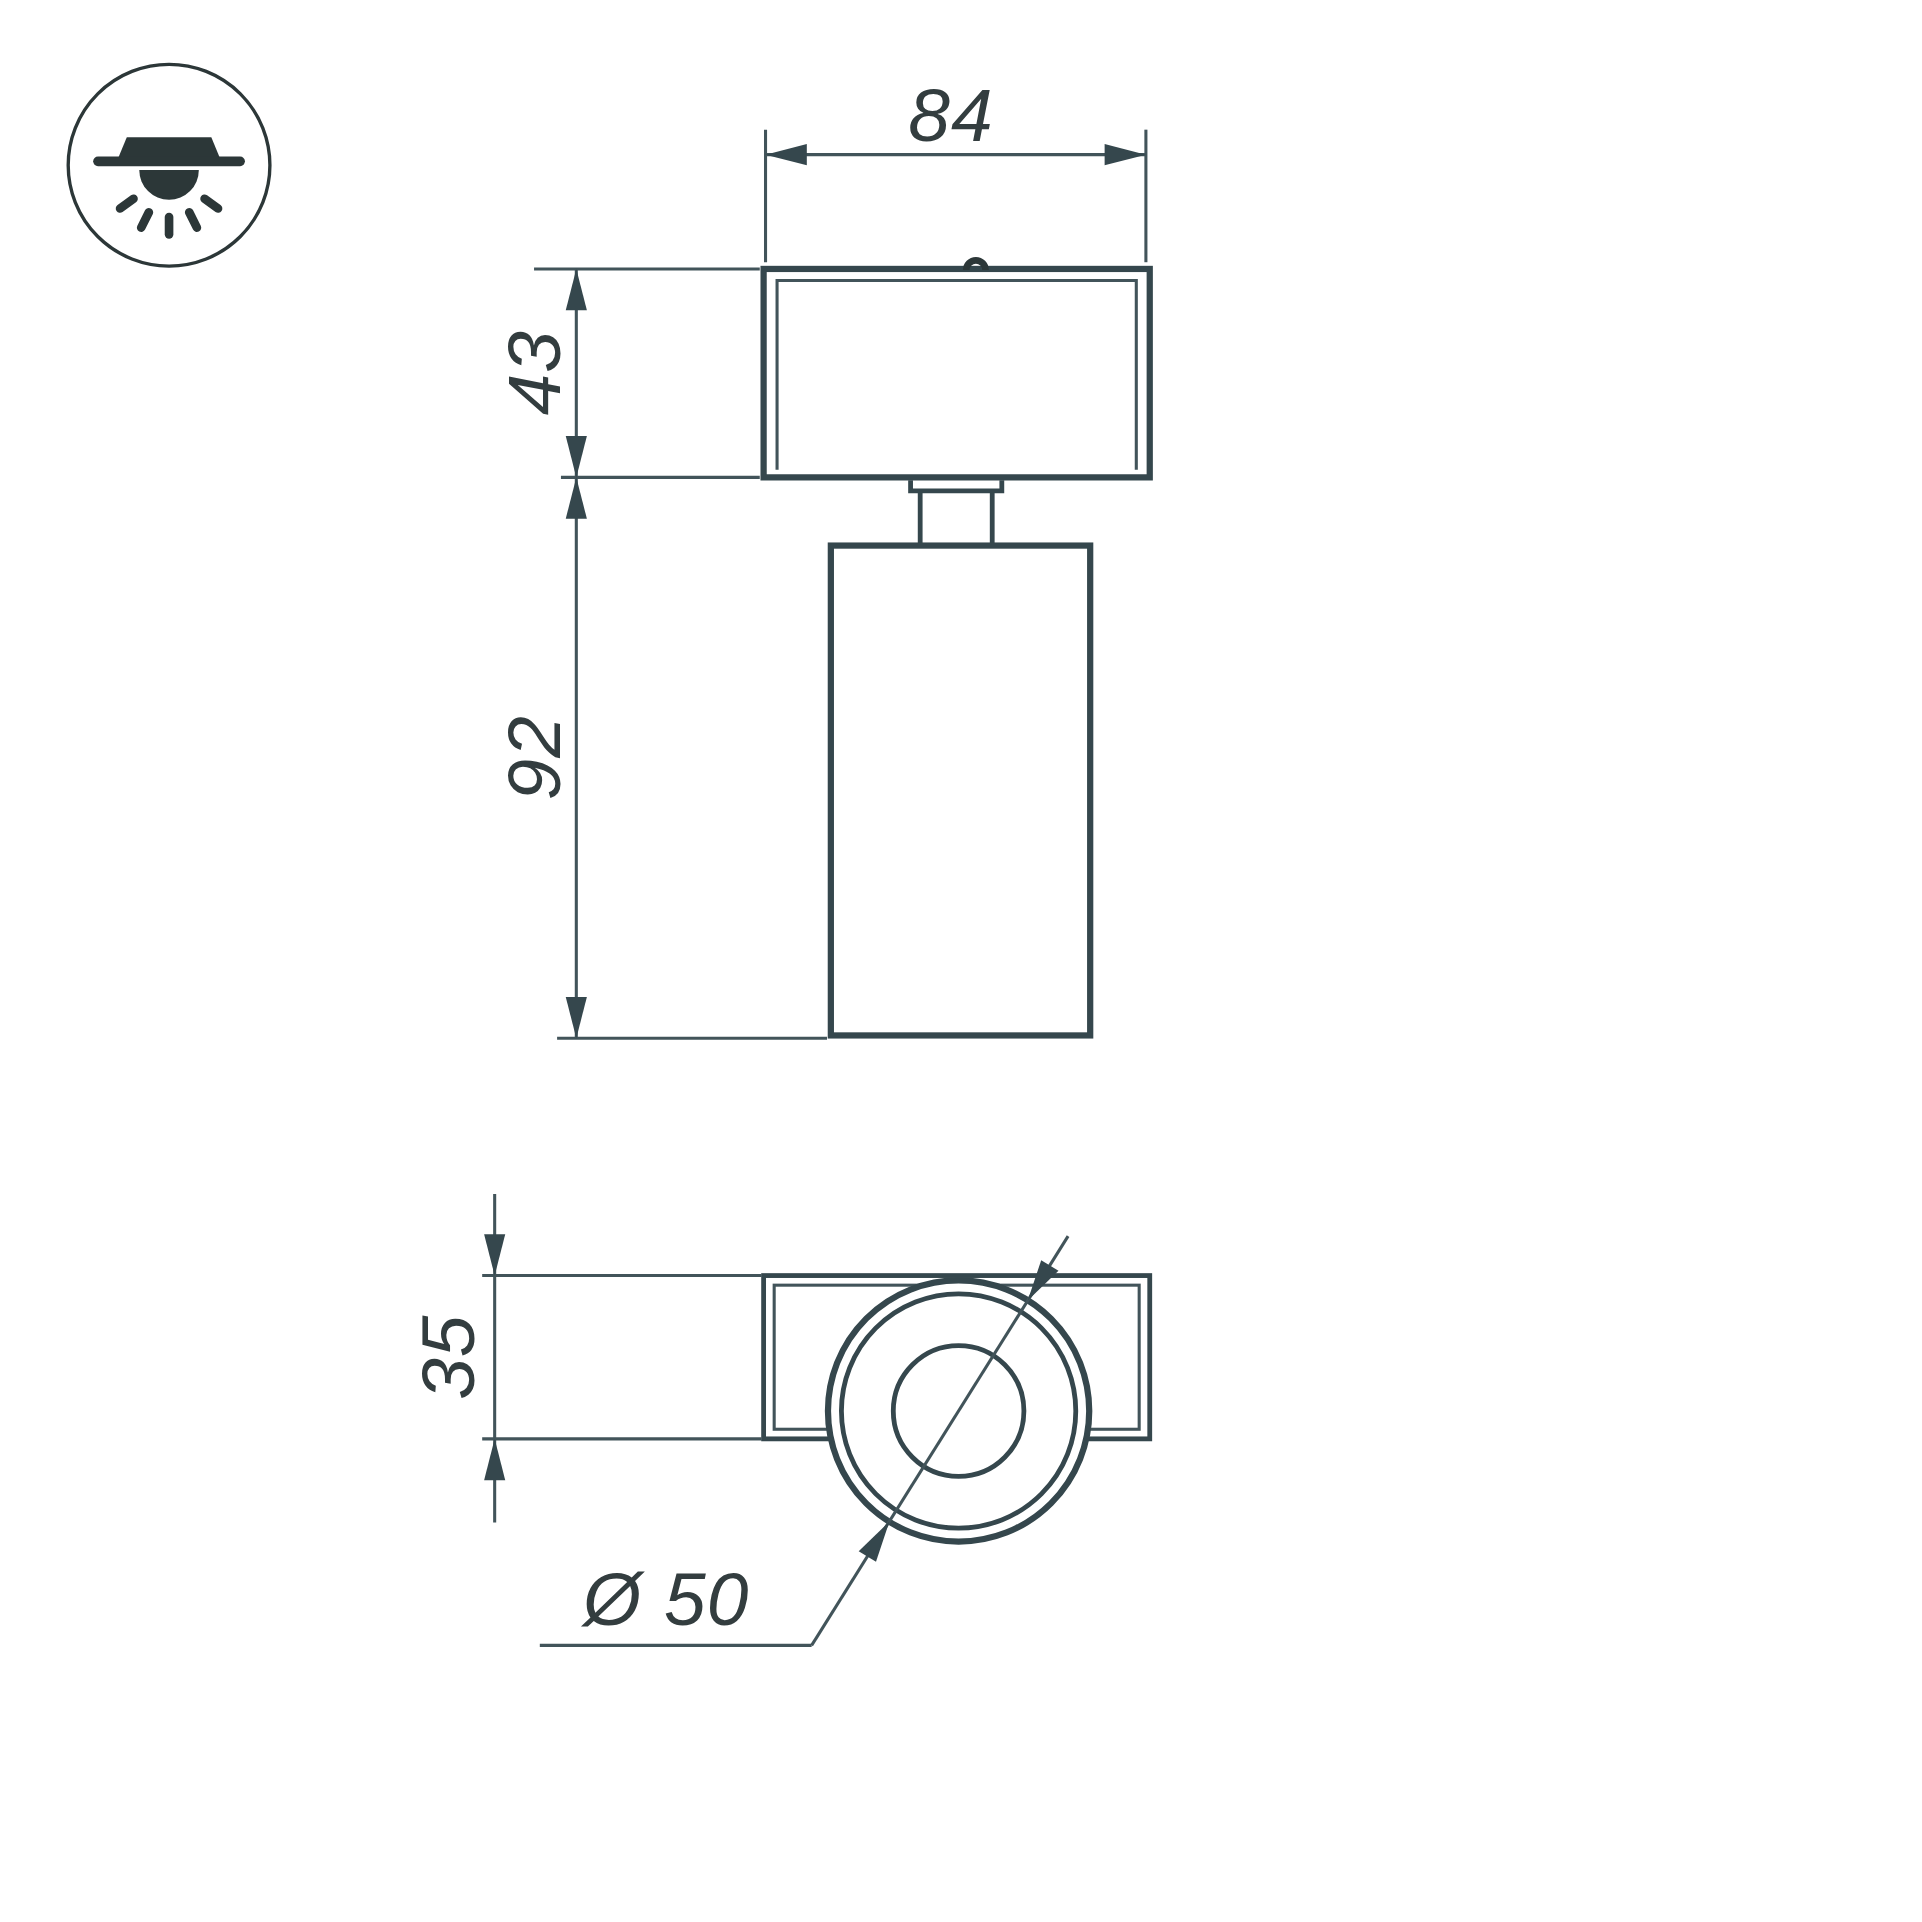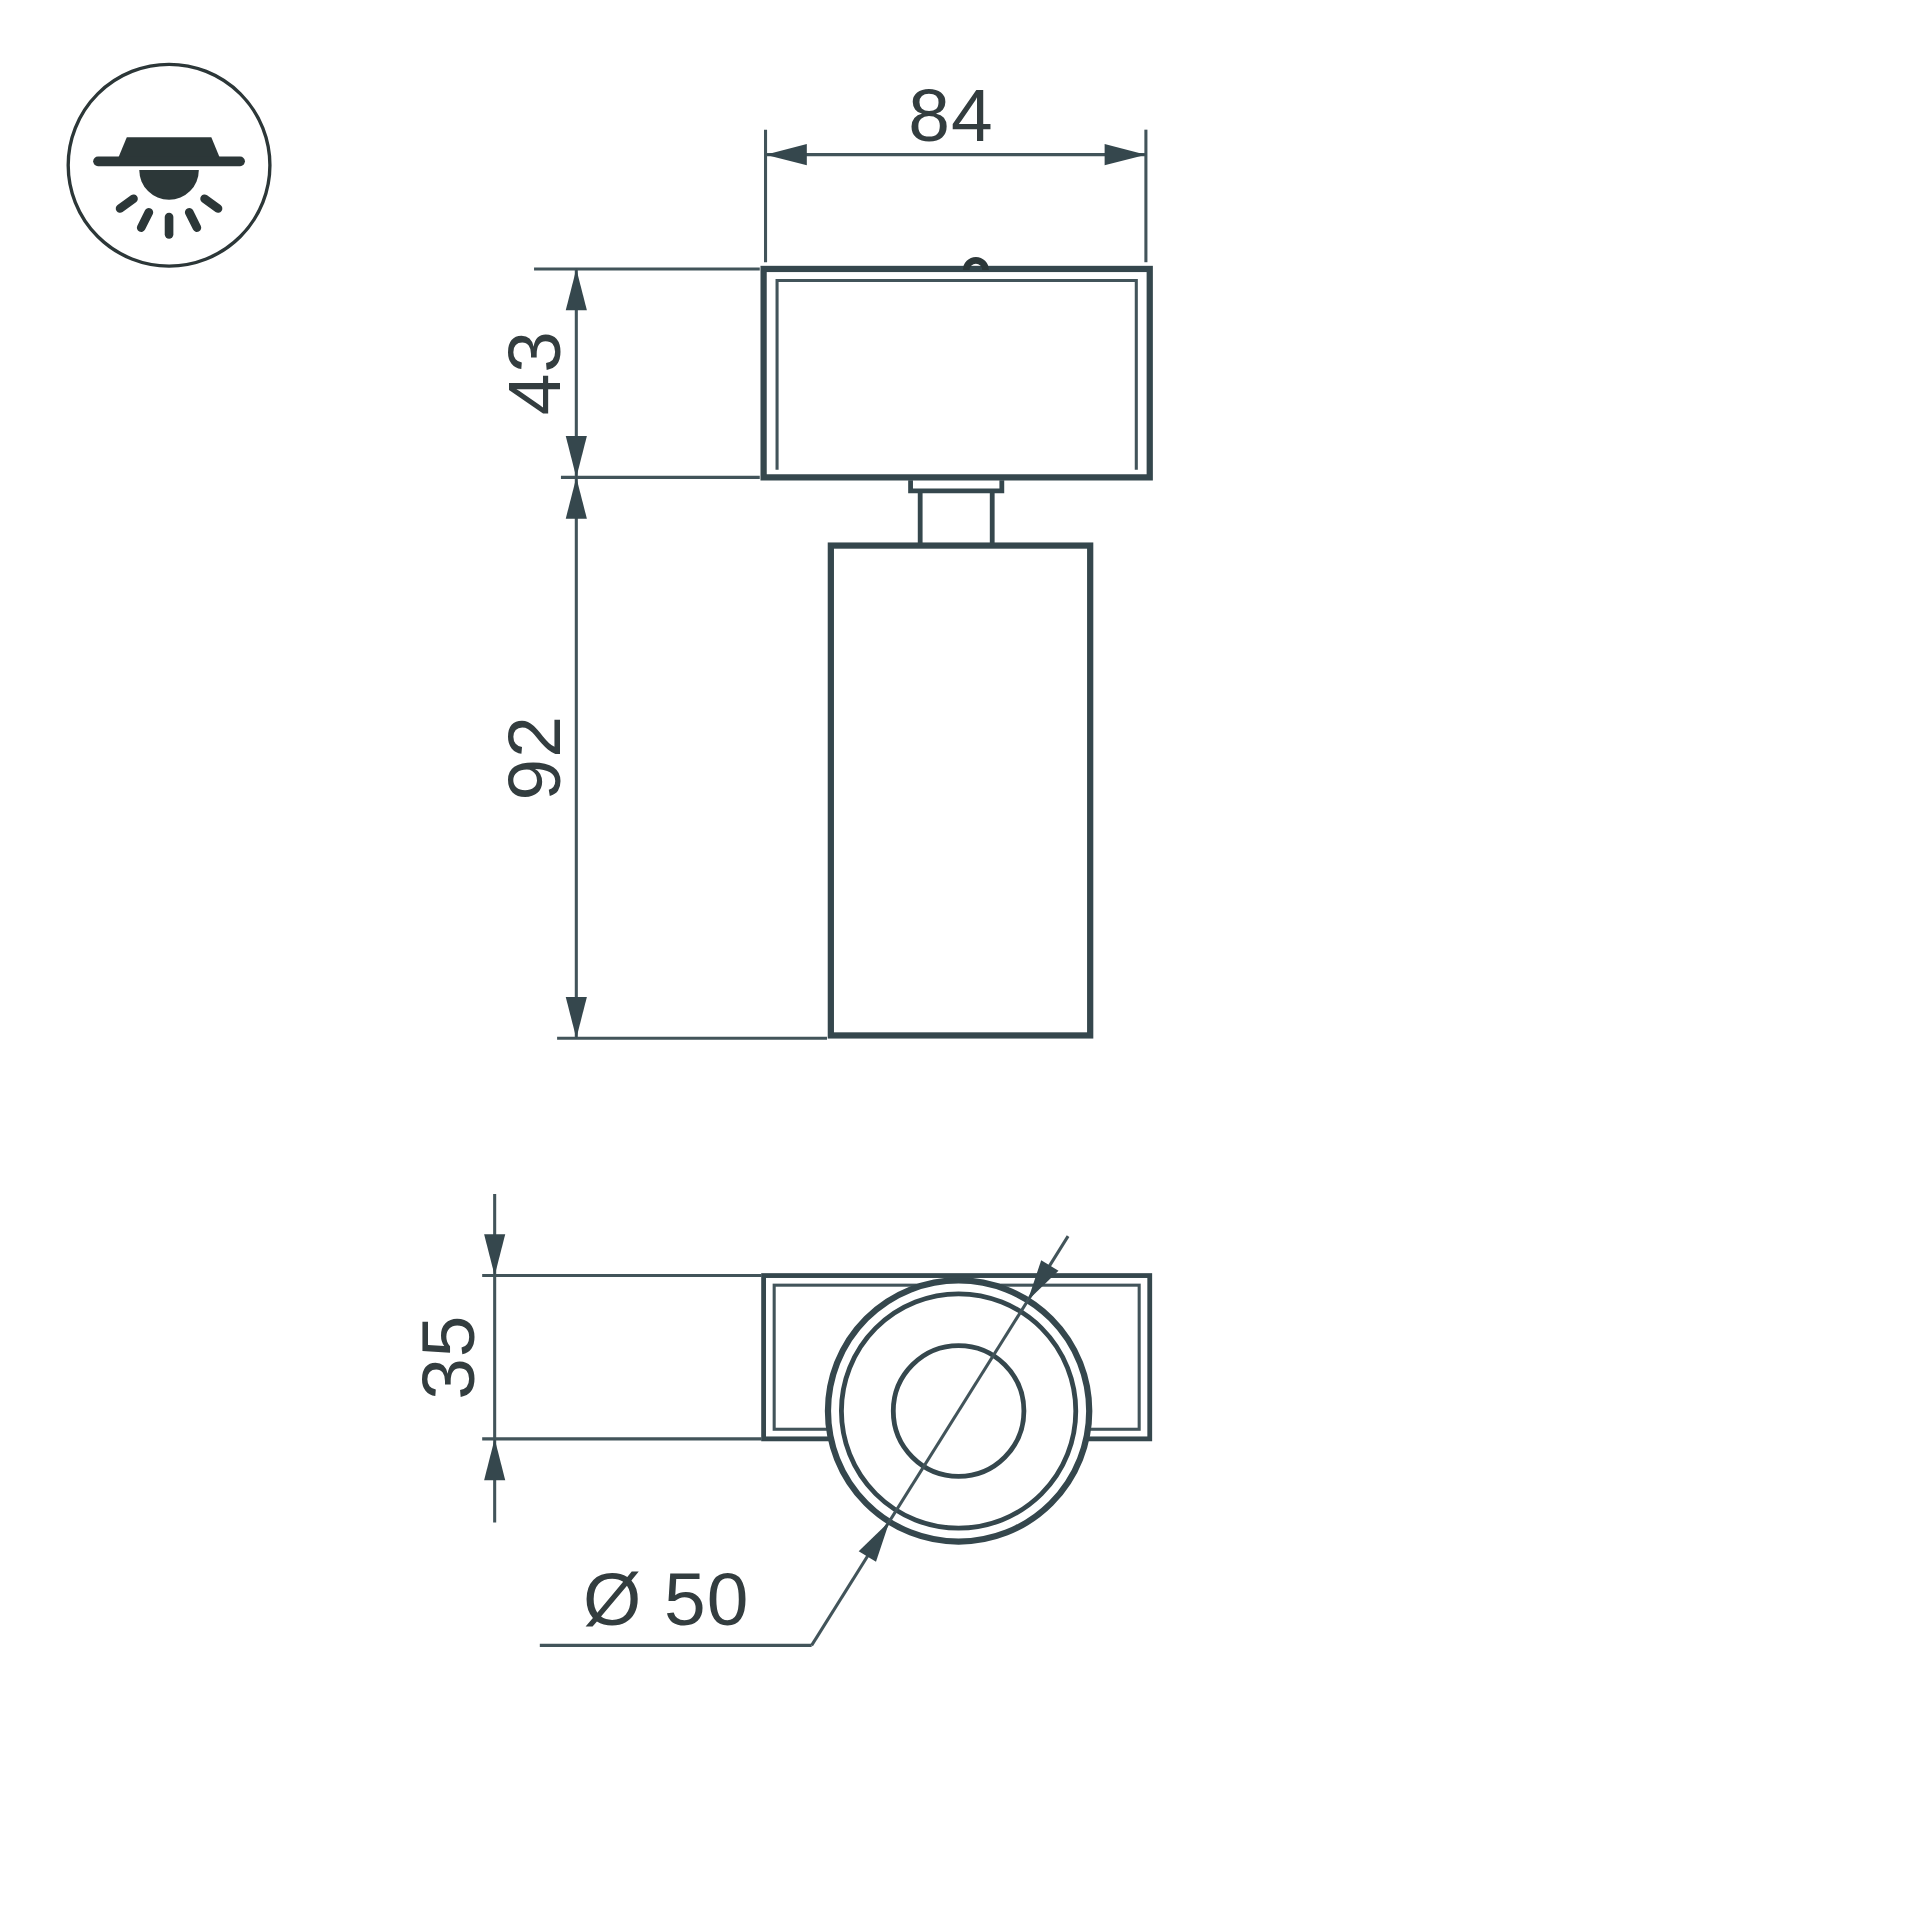--- a/index.html
+++ b/index.html
@@ -3,21 +3,21 @@
 <meta charset="utf-8">
 <style>
   :root{
     --line:#35474d;
     --thin-line:#42545a;
     --text-color:#333d3f;
     --icon-color:#2c3738;
     --background:#ffffff;
   }
   html,body{margin:0;padding:0;background:var(--background);}
-  .stage{position:fixed;inset:0;background:var(--background);}
+  .stage{position:fixed;inset:0;background:var(--background);font-style:italic;}
   svg{display:block;width:100%;height:100%;}
   .s-thick{stroke:var(--line);stroke-width:6.5;fill:none;}
   .s-med{stroke:var(--line);stroke-width:5;fill:none;}
   .s-thin{stroke:var(--thin-line);stroke-width:3.2;fill:none;}
   .fill-white{fill:#ffffff;}
   .arrowfill{fill:var(--line);stroke:none;}
   .dimtext{
     fill:var(--text-color);
     font-family:"Liberation Sans","DejaVu Sans",sans-serif;
     font-size:78px;

